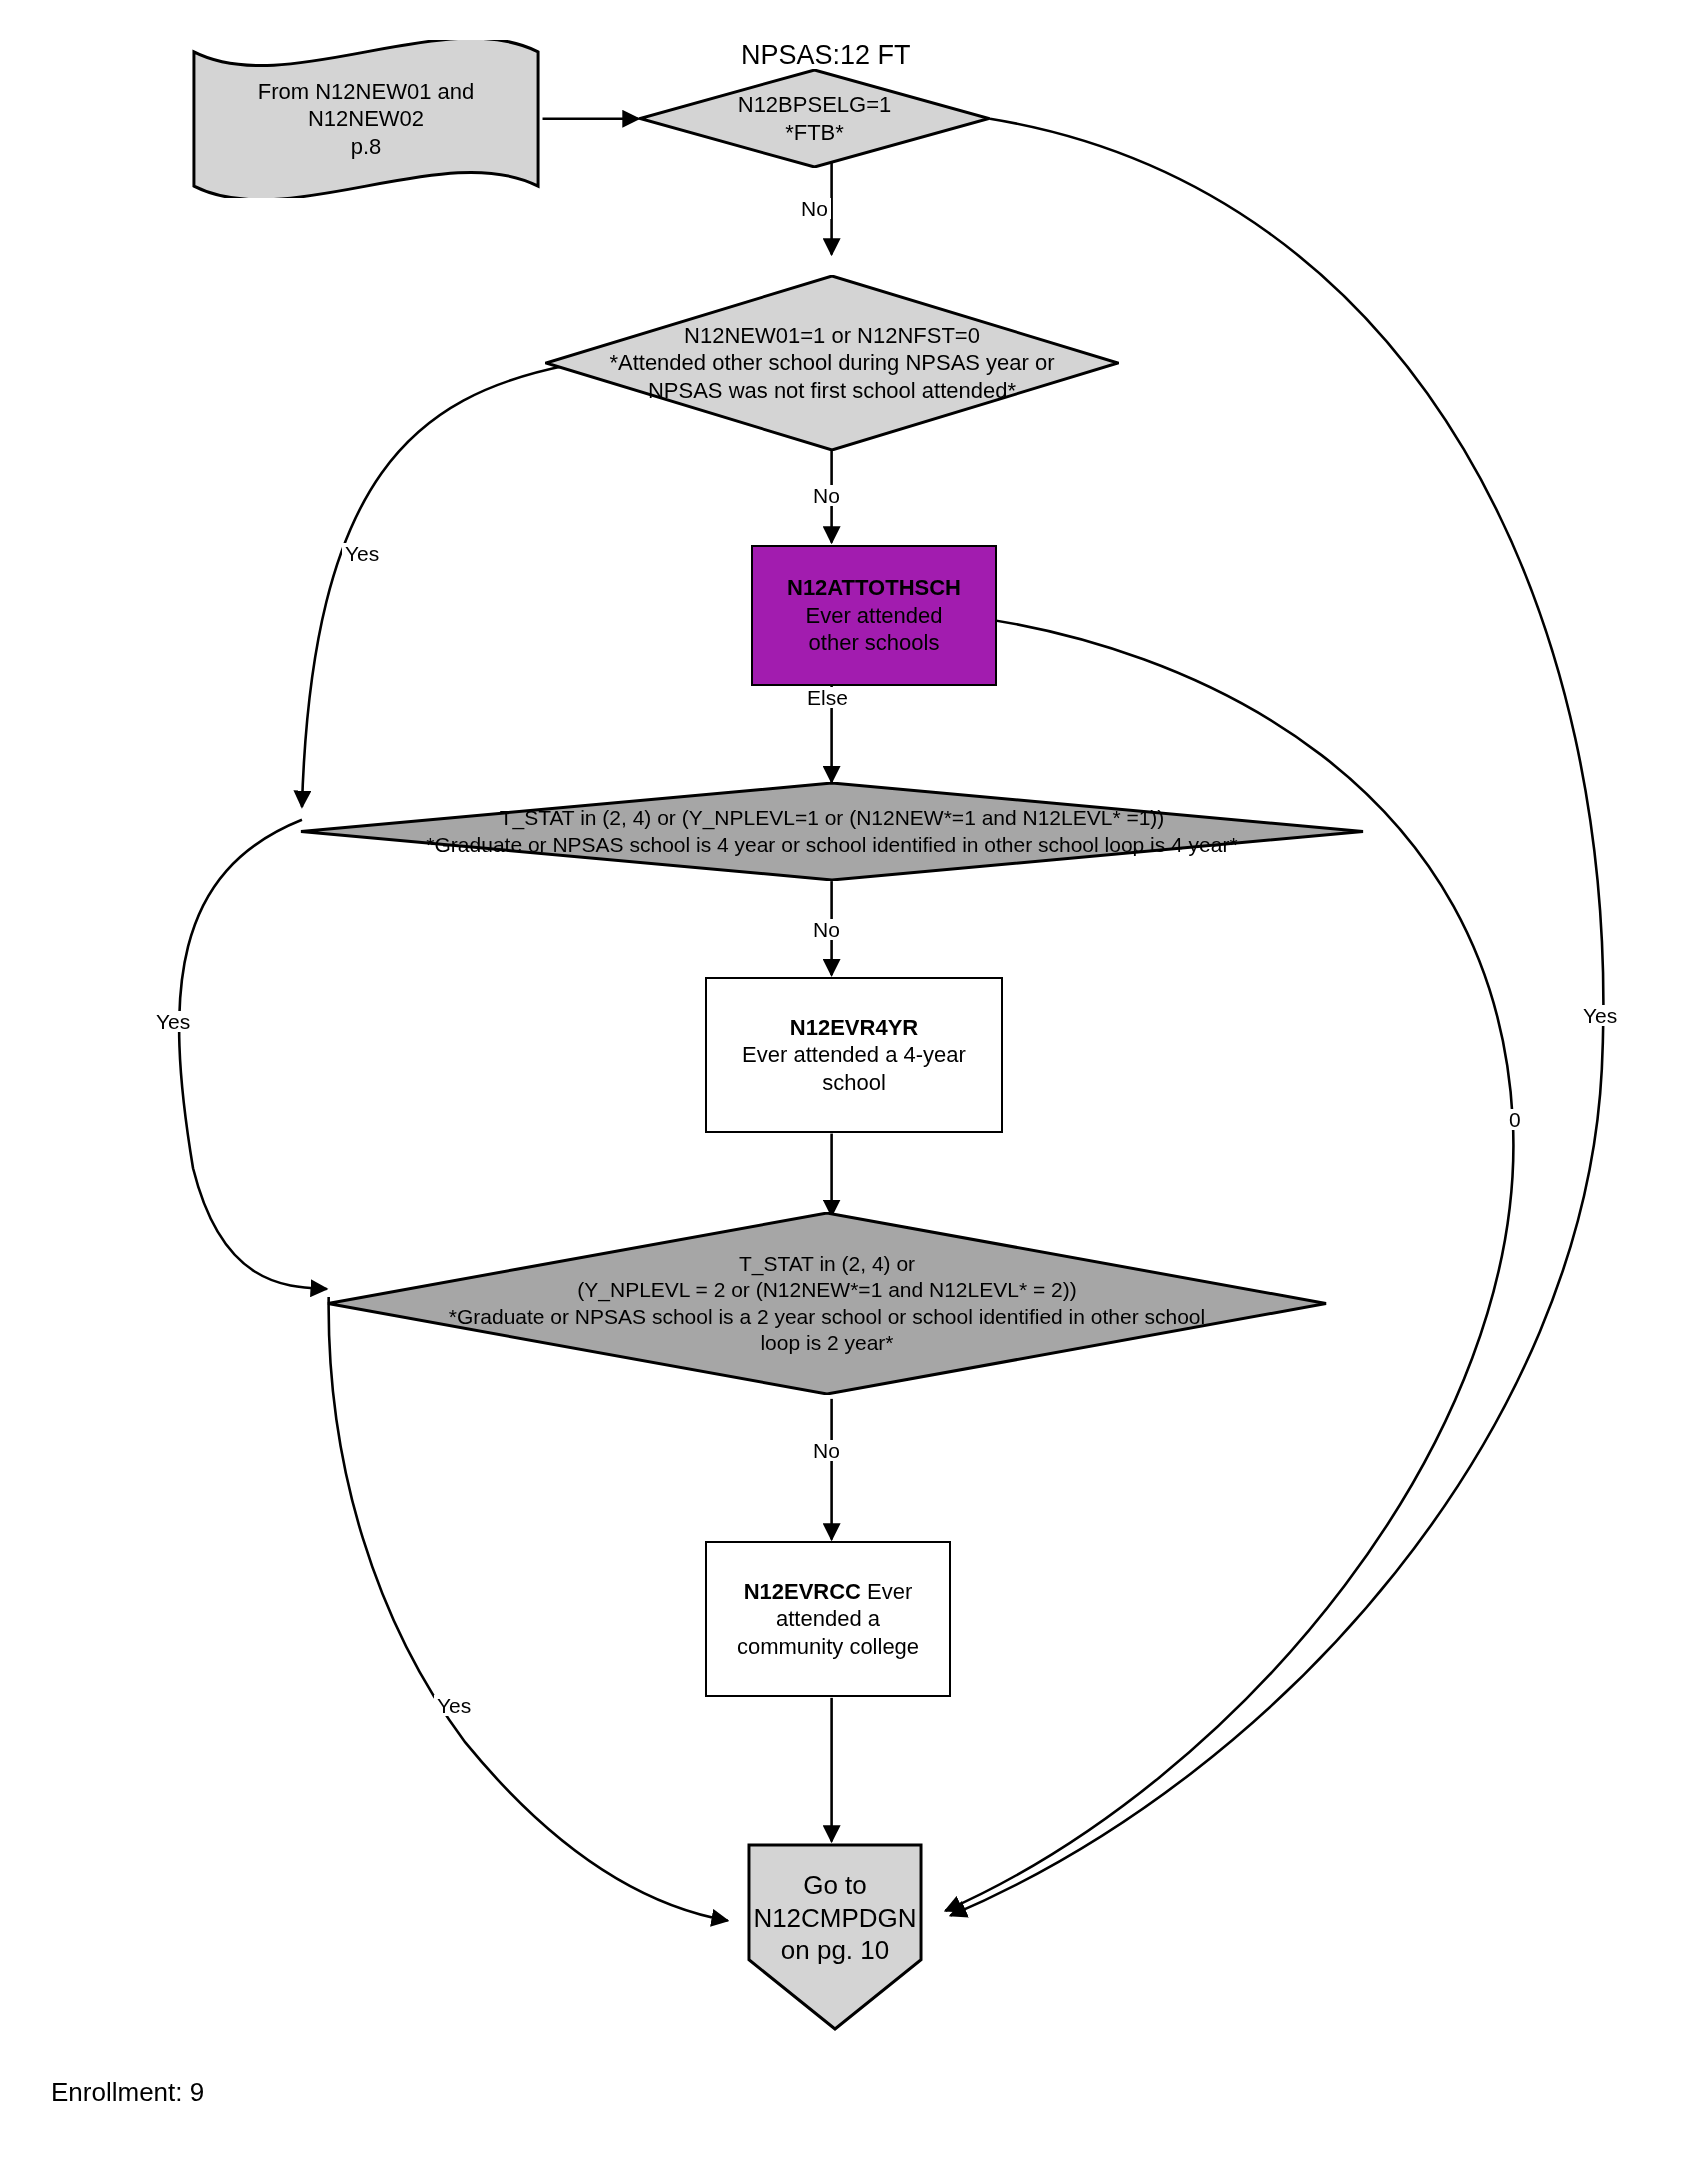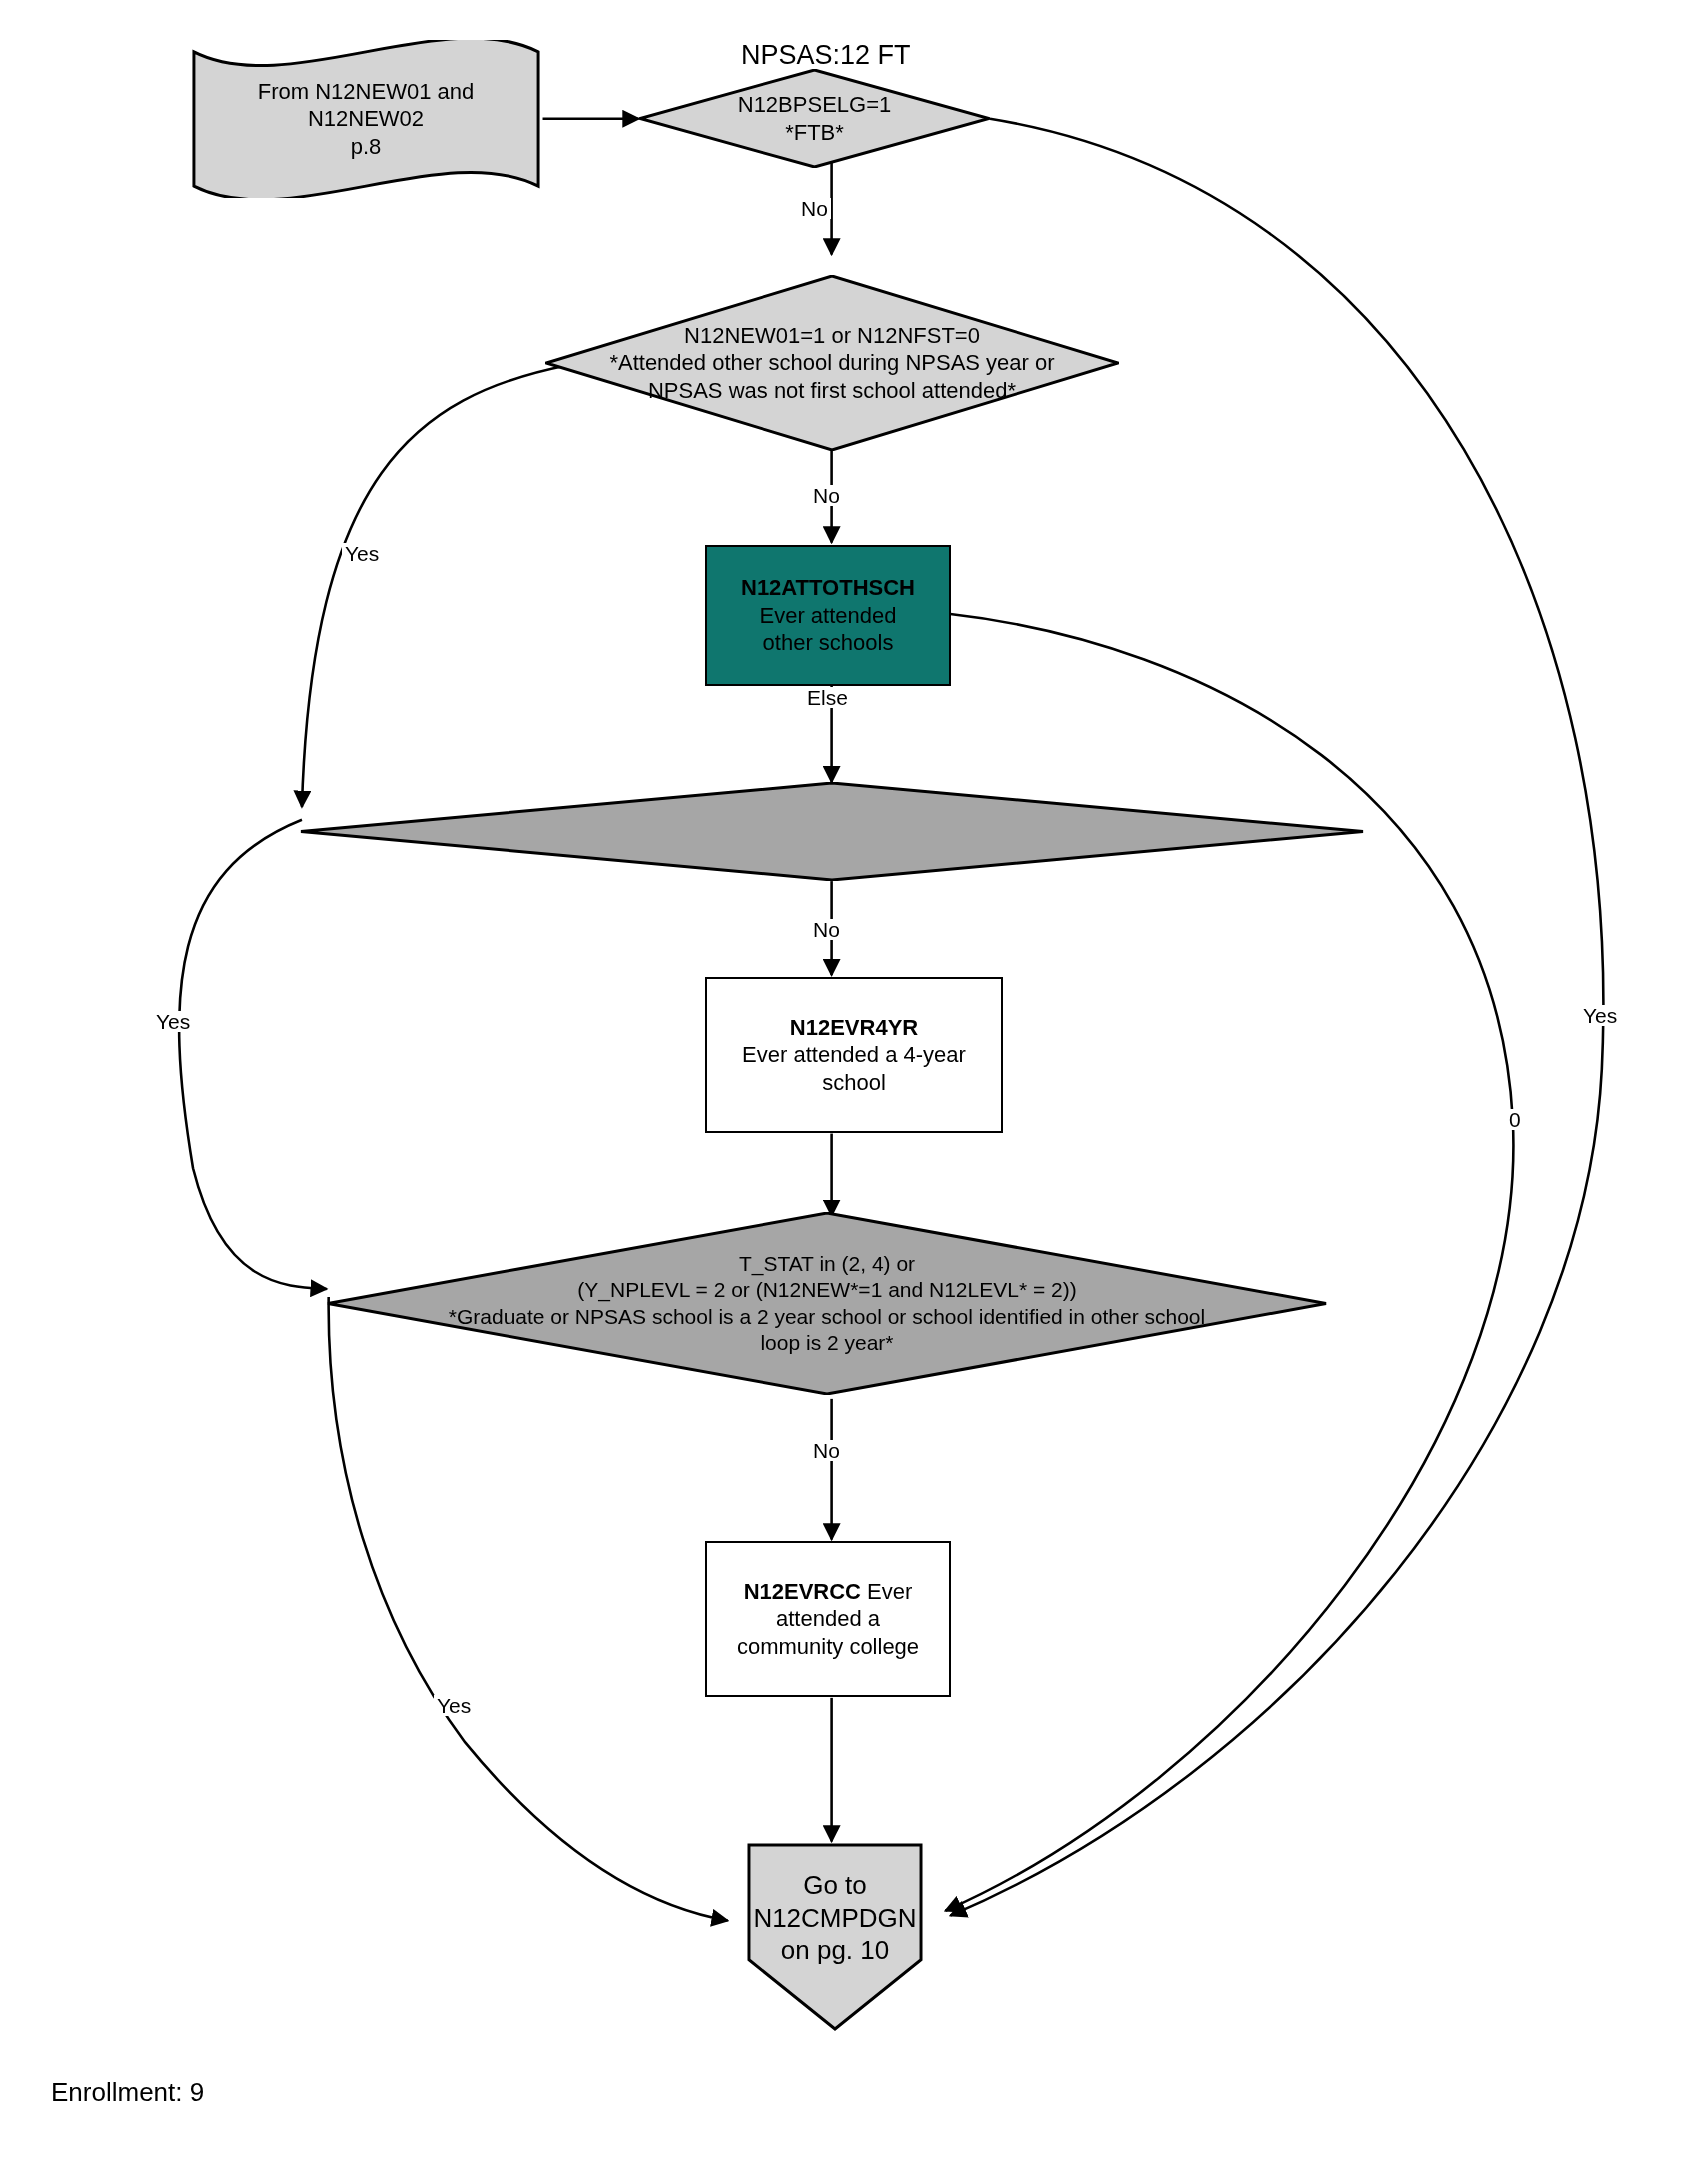--- a/index.html
+++ b/index.html
@@ -39,22 +39,23 @@
     white-space: pre-line;
     padding: 0 6px;
   }
   
   .proc {
     border: 2px solid #000000;
     background: #ffffff;
     font-size: 22px;
   }
   .proc.highlight {
-    background: #0f766e;
+    background: #a21caf;
     border: 2px solid #000000;
+    margin-left: 46px;
   }
   .proc .hdr {
     font-weight: bold;
   }
   
   .diamond {
     font-size: 22px;
   }
   .diamond .shape {
     position: absolute;
@@ -164,20 +165,22 @@
   <div class="node proc highlight" style="left: 705px; top: 545px; width: 246px; height: 141px; flex-direction: column;">
     <span class="hdr">N12ATTOTHSCH</span>
     <span class="node-text">Ever attended
 other schools</span>
   </div>
 
   <div class="node diamond" style="left: 300px; top: 782px; width: 1064px; height: 99px; font-size: 21px;">
     <svg class="shape" viewBox="0 0 1075 100" preserveAspectRatio="none" xmlns="http://www.w3.org/2000/svg">
       <polygon points="537.5,1 1074,50 537.5,99 1,50" fill="#a6a6a6" stroke="#000000" stroke-width="3"></polygon>
     </svg>
+    <span class="node-text">T_STAT in (2, 4) or (Y_NPLEVL=1 or (N12NEW*=1 and N12LEVL* =1))
+*Graduate or NPSAS school is 4 year or school identified in other school loop is 4 year*</span>
   </div>
 
   <div class="node proc" style="left: 705px; top: 977px; width: 298px; height: 156px; flex-direction: column;">
     <span class="hdr">N12EVR4YR</span>
     <span class="node-text">Ever attended a 4-year
 school</span>
   </div>
 
   <div class="node diamond" style="left: 327px; top: 1212px; width: 1000px; height: 183px; font-size: 21px;">
     <svg class="shape" viewBox="0 0 1010 185" preserveAspectRatio="none" xmlns="http://www.w3.org/2000/svg">

